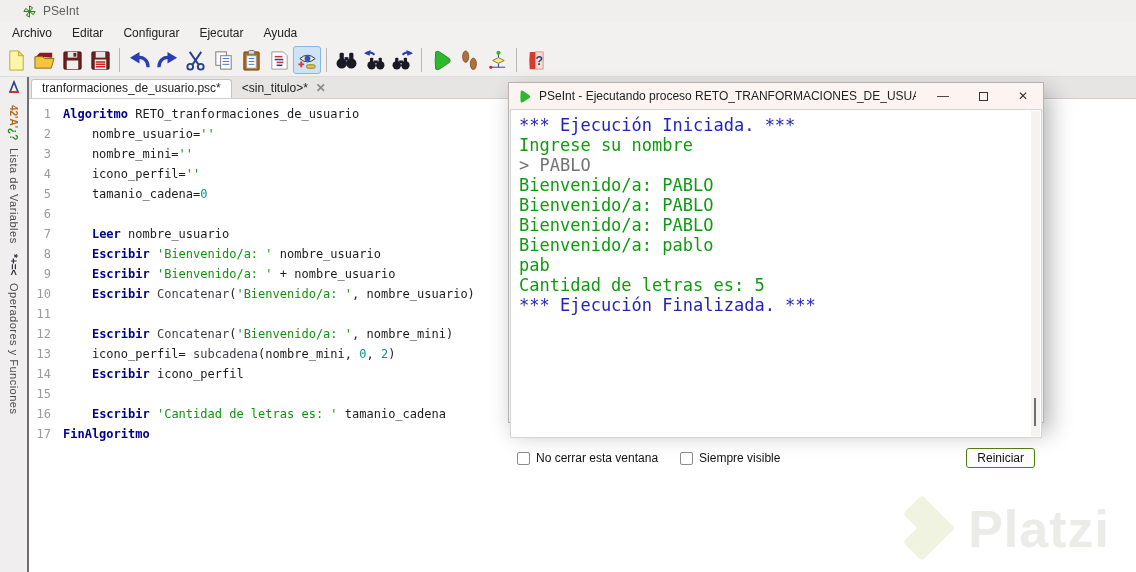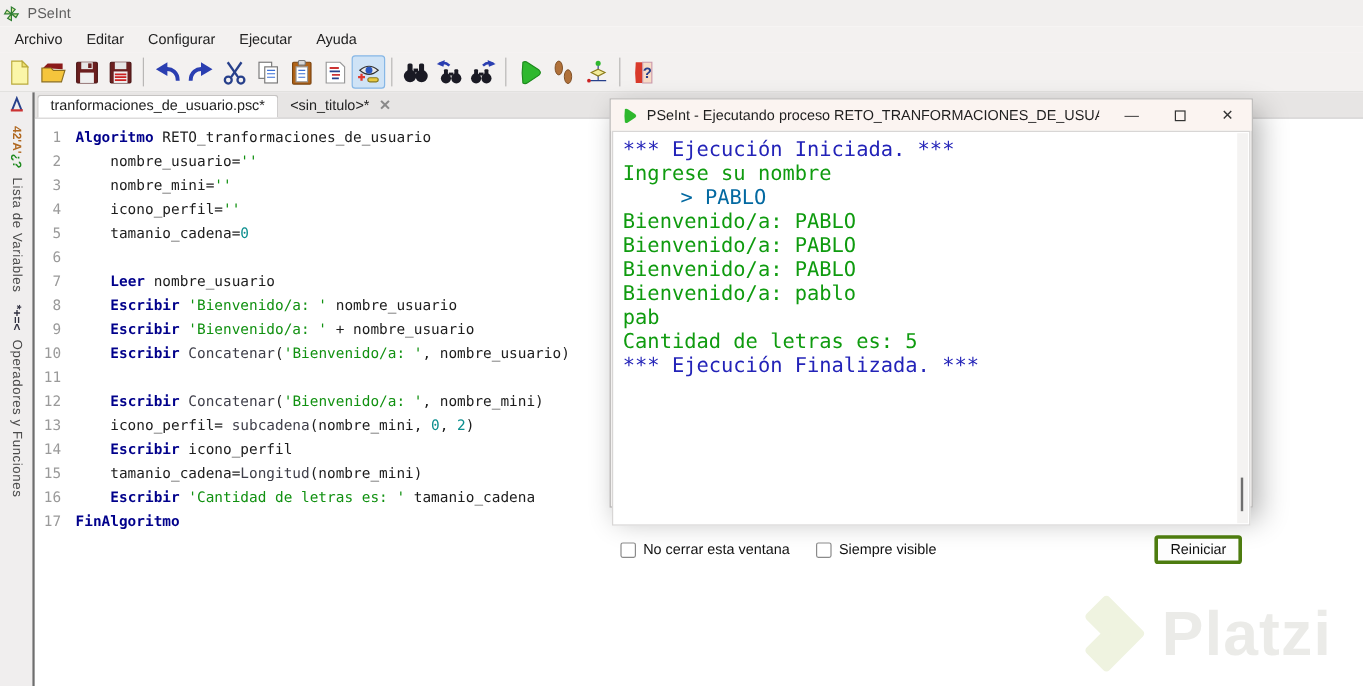--- a/index.html
+++ b/index.html
@@ -1,20 +1,20 @@
 <!DOCTYPE html>
 <html><head>
 <meta charset="utf-8">
 <style>
   * { margin:0; padding:0; box-sizing:border-box; }
   html,body { width:1136px; height:572px; overflow:hidden; }
   body { font-family:"Liberation Sans", sans-serif; background:#ffffff; position:relative; }
 
   
-  .titlebar { height:22px; background:#f1efee; display:flex; align-items:center; padding-left:2px; gap:6px; }
+  .titlebar { height:22px; background:#f1efee; display:flex; align-items:center; padding-left:22px; gap:6px; }
   .titlebar .app-title { font-size:12px; color:#5f5f5f; }
   .menubar { height:22px; background:#f3f1f0; display:flex; align-items:center; padding-left:2px; }
   .menu-item { font-size:12px; color:#222; padding:3px 10px; cursor:default; }
   .toolbar { height:33px; background:#f3f1f0; border-bottom:1px solid #dedcdb; display:flex; align-items:center; padding-left:2px; }
   .tool-btn { width:28px; height:28px; display:flex; align-items:center; justify-content:center; border:1px solid transparent; border-radius:3px; background:transparent; }
   .tool-btn svg { width:23px; height:23px; }
   .tool-btn.pressed { background:#cfe3f6; border-color:#86b7e6; }
   .tool-sep { width:1px; height:24px; background:#b9b7b6; margin:0 5px; }
 
   
@@ -49,27 +49,27 @@
   .dlg-titlebar svg { width:15px; height:15px; }
   .dlg-title { font-size:12px; color:#1f1f1f; flex:1; white-space:nowrap; overflow:hidden; }
   .dlg-controls { display:flex; height:100%; }
   .dlg-ctrl { width:40px; height:100%; display:flex; align-items:center; justify-content:center; font-size:12px; color:#333; }
   .dlg-ctrl .max-box { width:9px; height:9px; border:1px solid #333; display:inline-block; }
   .console { position:relative; margin:0 1px; height:329px; background:#ffffff; border:1px solid #d8d6d5;
              font-family:"DejaVu Sans Mono", monospace; font-size:17px; padding:5px 14px 12px 8px; overflow:hidden; }
   .console .line { height:20px; line-height:20px; white-space:pre; }
   .k-info { color:#2323b8; }
   .k-out { color:#0f9b0f; }
-  .k-in { color:#0369a1;margin-left:48px; }
+  .k-in { color:#737373; }
   .con-scroll { position:absolute; top:1px; right:1px; bottom:1px; width:9px; background:#f4f3f2; }
   .con-thumb { position:absolute; left:3px; bottom:10px; width:2px; height:28px; background:#6f6f6f; }
   .dlg-bottom { height:40px; display:flex; align-items:center; padding:0 8px; gap:22px; font-size:12px; color:#111; }
   .chk-row { display:flex; align-items:center; gap:6px; }
   .chk { width:13px; height:13px; border:1px solid #8a8a8a; border-radius:2px; background:#fff; flex:none; }
-  .btn-reiniciar { margin-left:auto; font-size:12px; padding:2px 10px; background:#fdfdfd; border:3px solid #4d7c0f; border-radius:3px; color:#111; }
+  .btn-reiniciar { margin-left:auto; font-size:12px; padding:2px 10px; background:#fdfdfd; border:1px solid #4d7c0f; border-radius:3px; color:#111; }
 
   
   .watermark { position:absolute; right:26px; bottom:8px; display:flex; align-items:center; gap:10px; pointer-events:none; }
   .watermark svg { width:72px; height:70px; }
   .watermark .wm-text { font-size:52px; font-weight:bold; color:#ebebe8; letter-spacing:1px; font-family:"Liberation Sans", sans-serif; }
 </style>
 </head>
 <body>
 
 <div class="titlebar">
@@ -320,21 +320,20 @@
         <div class="code-row">
           <span class="ln">13</span>
           <pre><span class="s-pl">    icono_perfil= </span><span class="s-fn">subcadena</span><span class="s-pl">(nombre_mini, </span><span class="s-num">0</span><span class="s-pl">, </span><span class="s-num">2</span><span class="s-pl">)</span></pre>
         </div>
         <div class="code-row">
           <span class="ln">14</span>
           <pre><span class="s-pl">    </span><span class="s-kw">Escribir</span><span class="s-pl"> icono_perfil</span></pre>
         </div>
         <div class="code-row">
           <span class="ln">15</span>
-          <pre><span class="s-pl">    tamanio_cadena=</span><span class="s-fn">Longitud</span><span class="s-pl">(nombre_mini)</span></pre>
         </div>
         <div class="code-row">
           <span class="ln">16</span>
           <pre><span class="s-pl">    </span><span class="s-kw">Escribir</span><span class="s-pl"> </span><span class="s-str">'Cantidad de letras es: '</span><span class="s-pl"> tamanio_cadena</span></pre>
         </div>
         <div class="code-row">
           <span class="ln">17</span>
           <pre><span class="s-kw">FinAlgoritmo</span></pre>
         </div>
       </div>

